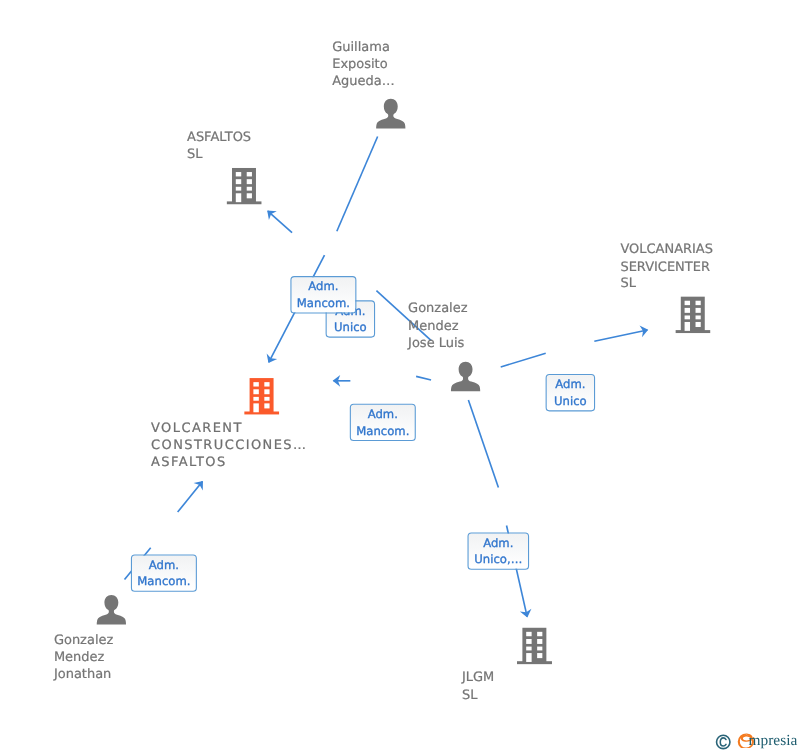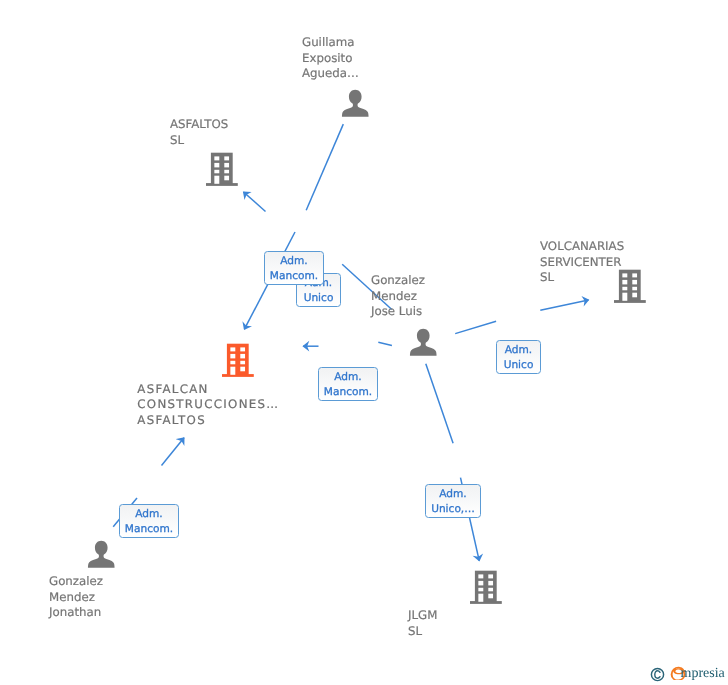--- a/index.html
+++ b/index.html
@@ -103,21 +103,21 @@
       <rect x="8.35" y="10.9" width="4.95" height="4.5"></rect>
             <rect x="18.3" y="10.9" width="4.75" height="4.5"></rect>
       <rect x="8.35" y="17.8" width="4.95" height="3.5"></rect>
             <rect x="18.3" y="17.8" width="4.75" height="3.5"></rect>
       <rect x="8.35" y="23.7" width="4.95" height="8.1"></rect>
             <rect x="18.3" y="23.7" width="4.75" height="4.6"></rect>
     </g>
         </svg>
   </span>
   <div class="nlabel hl" style="left:136px;top:381.5px;width:200px;">
-    <span>ASFALCAN</span>
+    <span>VOLCARENT</span>
     <span>CONSTRUCCIONES…</span>
     <span>ASFALTOS</span>
   </div>
 </div>
 
 <div class="node">
   <span class="nicon" style="left:614.3px;top:269.0px;">
     <svg width="31.8" height="33.9" viewBox="0 0 31.8 33.9">
           <g fill="#757575">
       <rect x="4.9" y="0.7" width="21.8" height="31.3"></rect>
@@ -128,21 +128,21 @@
             <rect x="18.3" y="4.4" width="4.75" height="4.0"></rect>
       <rect x="8.35" y="10.9" width="4.95" height="4.5"></rect>
             <rect x="18.3" y="10.9" width="4.75" height="4.5"></rect>
       <rect x="8.35" y="17.8" width="4.95" height="3.5"></rect>
             <rect x="18.3" y="17.8" width="4.75" height="3.5"></rect>
       <rect x="8.35" y="23.7" width="4.95" height="8.1"></rect>
             <rect x="18.3" y="23.7" width="4.75" height="4.6"></rect>
     </g>
         </svg>
   </span>
-  <div class="nlabel" style="left:540px;top:219px;width:130px;margin-top:20px;">
+  <div class="nlabel" style="left:564px;top:219px;width:130px;">
     <span>VOLCANARIAS</span>
     <span>SERVICENTER</span>
     <span>SL</span>
   </div>
 </div>
 
 <div class="node">
   <span class="nicon" style="left:409px;top:328px;">
     <svg width="28.5" height="28.5" viewBox="0 0 27 27">
           <g fill="#757575">
@@ -184,21 +184,21 @@
             <rect x="18.3" y="4.4" width="4.75" height="4.0"></rect>
       <rect x="8.35" y="10.9" width="4.95" height="4.5"></rect>
             <rect x="18.3" y="10.9" width="4.75" height="4.5"></rect>
       <rect x="8.35" y="17.8" width="4.95" height="3.5"></rect>
             <rect x="18.3" y="17.8" width="4.75" height="3.5"></rect>
       <rect x="8.35" y="23.7" width="4.95" height="8.1"></rect>
             <rect x="18.3" y="23.7" width="4.75" height="4.6"></rect>
     </g>
         </svg>
   </span>
-  <div class="nlabel" style="left:408px;top:608px;width:130px;">
+  <div class="nlabel" style="left:420px;top:608px;width:130px;">
     <span>JLGM</span>
     <span>SL</span>
   </div>
 </div>
 
 <div class="elabel" style="left:296px;top:233px;width:45px;height:34px;">
   <span>Adm.</span>
   <span>Unico</span>
 </div>
 

